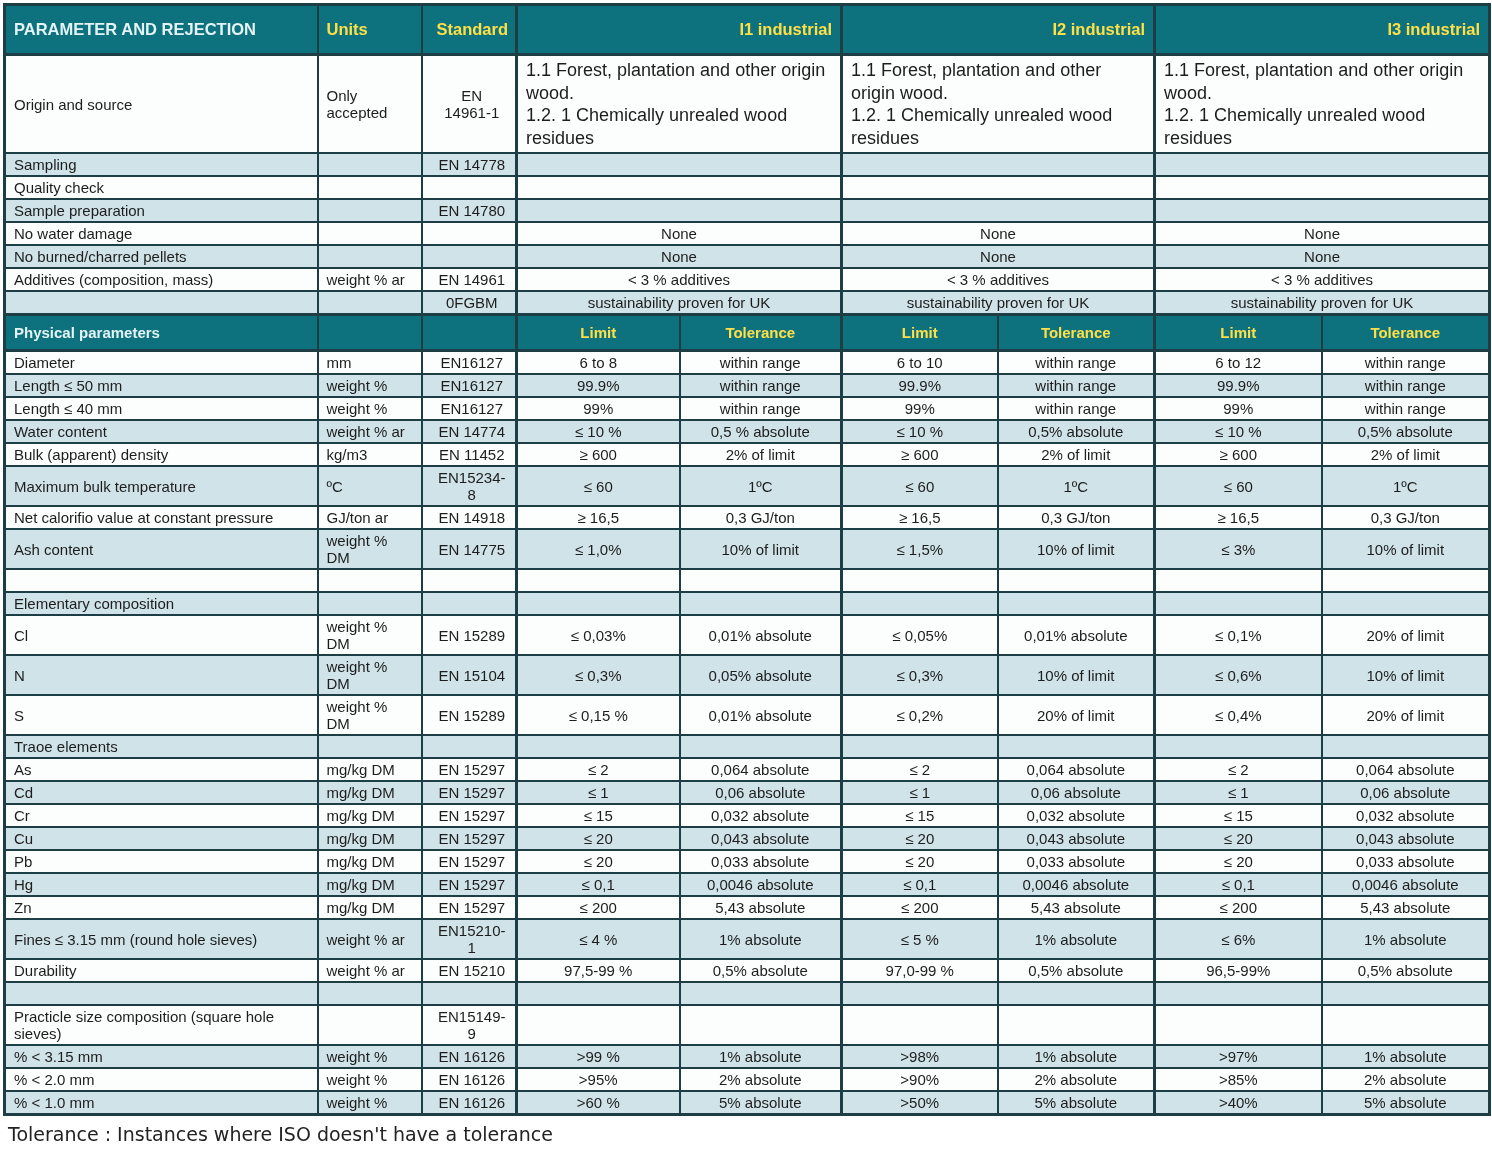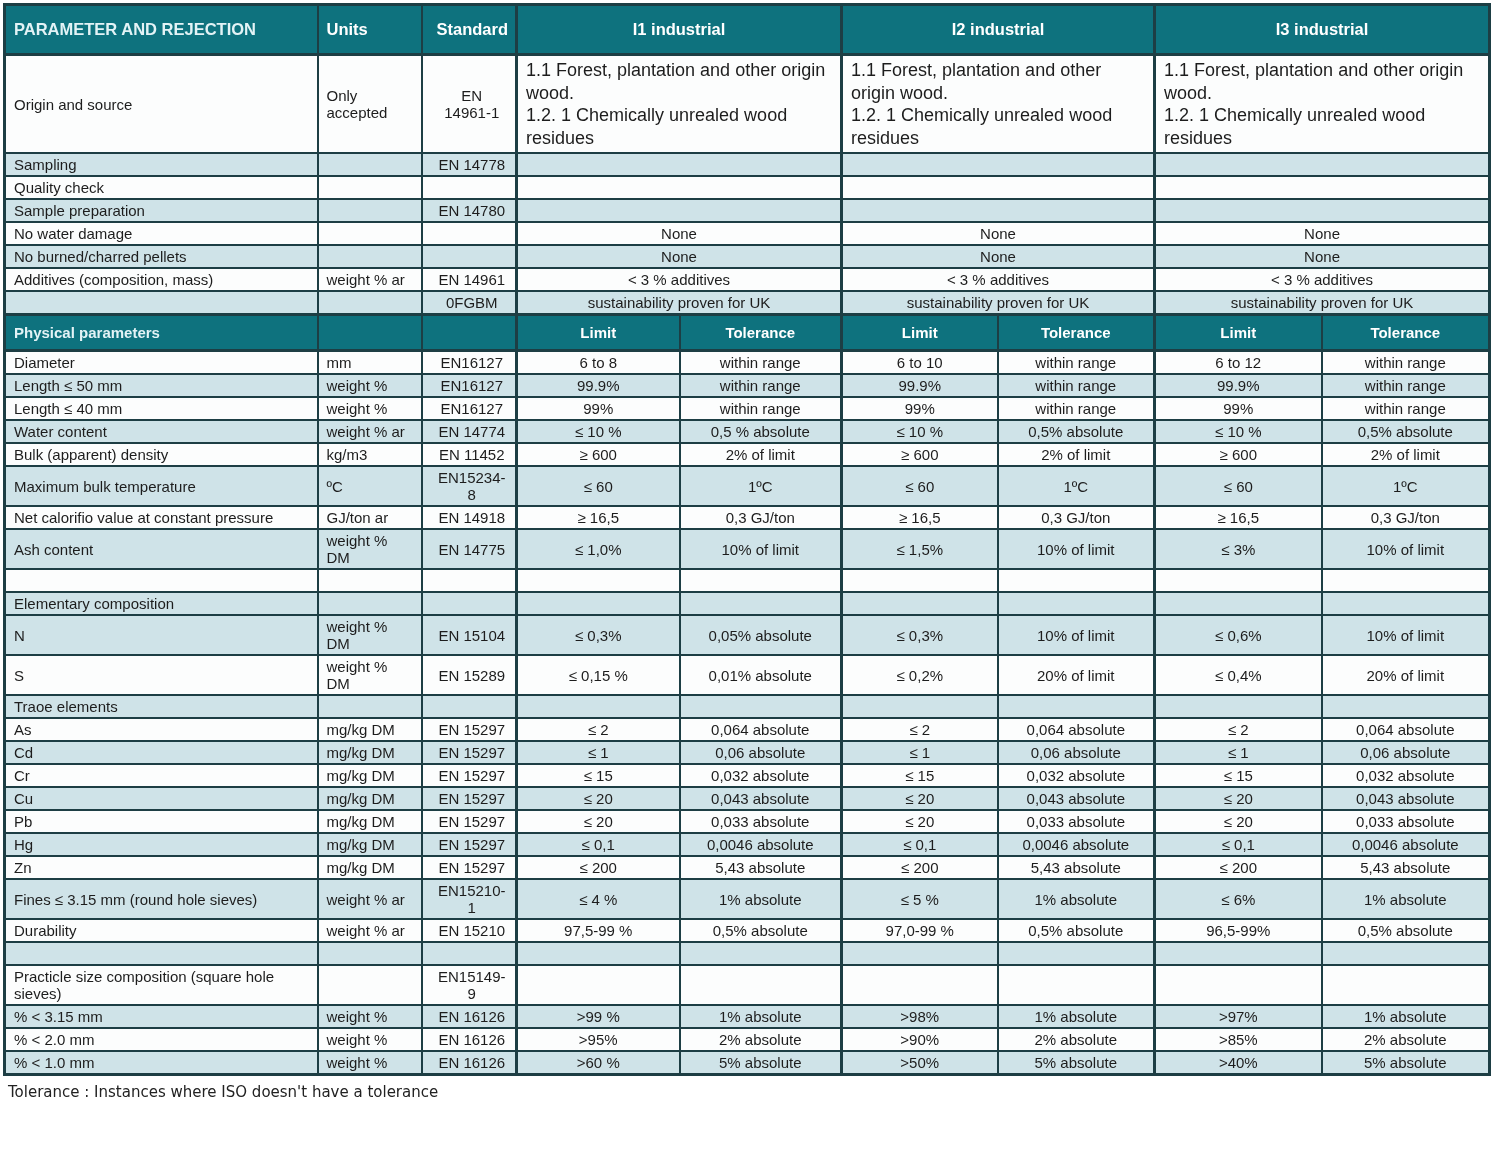--- a/index.html
+++ b/index.html
@@ -24,49 +24,49 @@
     background: #fcfdfd;
   }
   
   .group-start { border-left-width: 3px; }
 
   tr.white  td, tr.white  th { background: #fcfdfd; }
   tr.blue   td, tr.blue   th { background: #cfe3e8; }
 
   tr.teal th {
     background: #0e727e;
-    color: #ffffff;
+    color: #fde047;
     font-weight: 700;
     border-top-width: 3px;
     border-bottom-width: 3px;
   }
   tr.teal .cell-param { color: #e3f3f6; text-align: left; }
 
   tr.main-header th { height: 50px; font-size: 16.5px; }
   tr.tall-md td, tr.tall-md th { height: 36px; }
   tr.tall-lg td, tr.tall-lg th { height: 50px; }
 
   .cell-param    { text-align: left; }
   .cell-units    { text-align: left; }
   .cell-standard { text-align: center; padding-left: 14px; }
   .cell-value    { text-align: center; }
-  .cell-group    { text-align: center; }
+  .cell-group    { text-align: right; }
   tr.main-header .cell-units { text-align: left; }
 
   tr.align-left .cell-value {
     text-align: left;
     white-space: pre-line;
     font-size: 18px;
     line-height: 1.25;
     padding: 3px 8px;
   }
 
   .footnote {
     font-family: "DejaVu Sans", sans-serif;
-    font-size: 15px;
+    font-size: 19px;
     color: #222222;
     padding: 7px 8px 10px 8px;
   }
 </style>
 </head>
 <body>
 
 <div class="page">
   <table class="spec">
     <colgroup>
@@ -272,20 +272,31 @@
           <td class="cell-param">Elementary composition</td>
           <td class="cell-units"></td>
           <td class="cell-standard"></td>
           <td class="cell-value group-start"></td>
           <td class="cell-value"></td>
           <td class="cell-value group-start"></td>
           <td class="cell-value"></td>
           <td class="cell-value group-start"></td>
           <td class="cell-value"></td>
         </tr>
+        <tr class="white">
+          <td class="cell-param">Cl</td>
+          <td class="cell-units">weight % DM</td>
+          <td class="cell-standard">EN 15289</td>
+          <td class="cell-value group-start">≤ 0,03%</td>
+          <td class="cell-value">0,01% absolute</td>
+          <td class="cell-value group-start">≤ 0,05%</td>
+          <td class="cell-value">0,01% absolute</td>
+          <td class="cell-value group-start">≤ 0,1%</td>
+          <td class="cell-value">20% of limit</td>
+        </tr>
         <tr class="blue">
           <td class="cell-param">N</td>
           <td class="cell-units">weight % DM</td>
           <td class="cell-standard">EN 15104</td>
           <td class="cell-value group-start">≤ 0,3%</td>
           <td class="cell-value">0,05% absolute</td>
           <td class="cell-value group-start">≤ 0,3%</td>
           <td class="cell-value">10% of limit</td>
           <td class="cell-value group-start">≤ 0,6%</td>
           <td class="cell-value">10% of limit</td>

